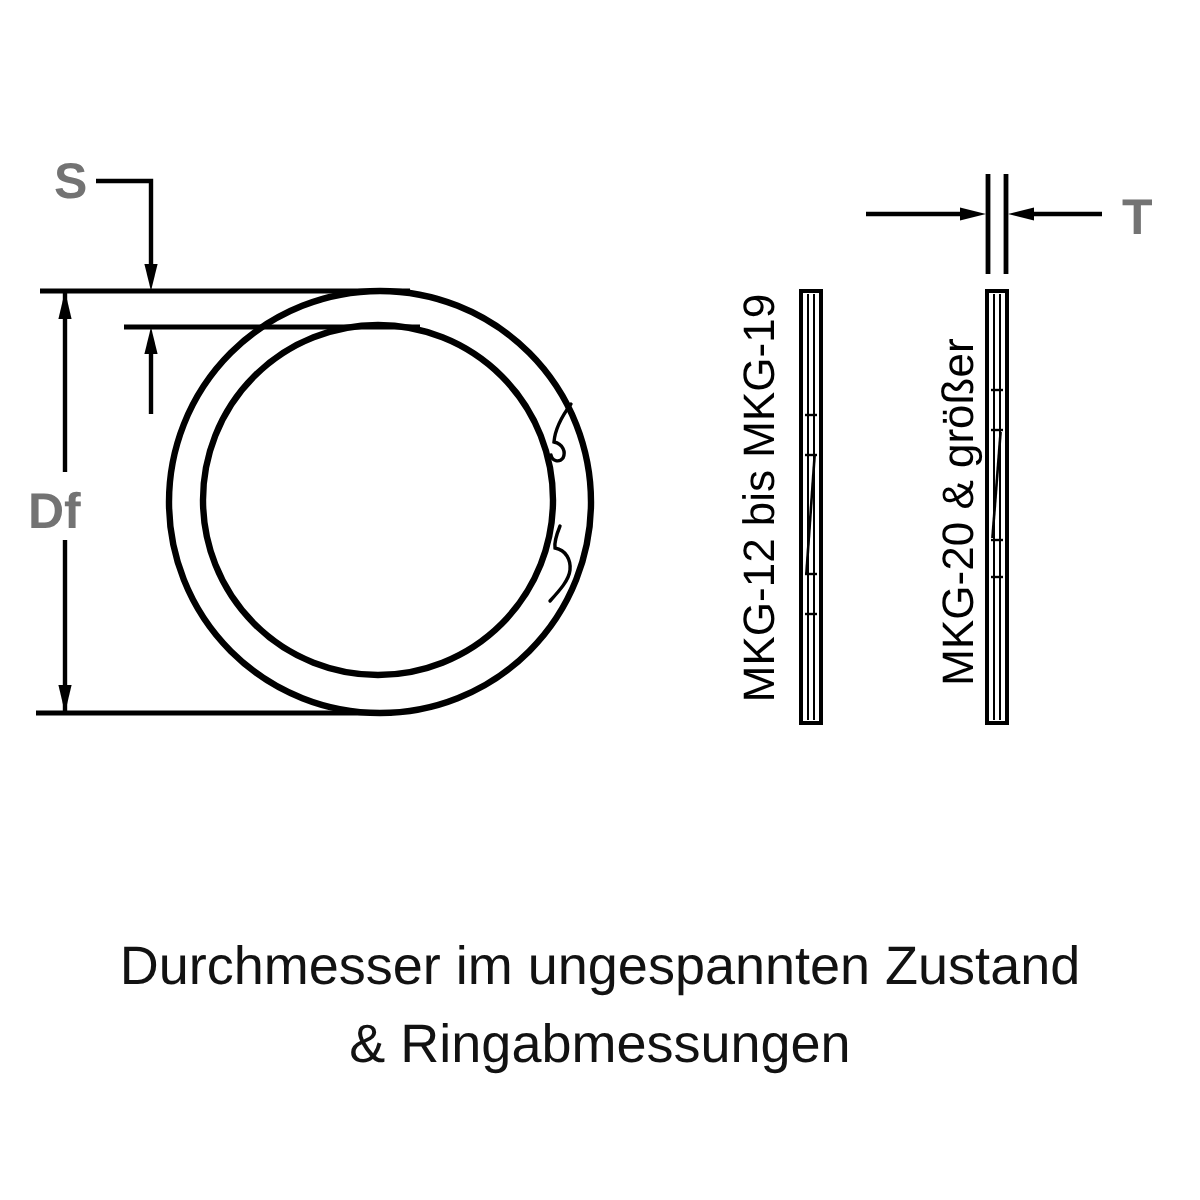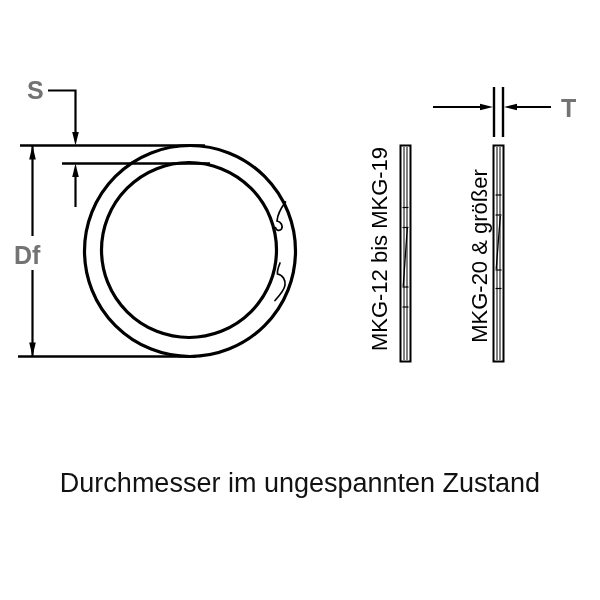--- a/index.html
+++ b/index.html
@@ -106,15 +106,16 @@
         <polygon class="arrowhead" points="493,107 480,103.8 480,110.2"></polygon>
         <line class="ln dim" x1="516" y1="107" x2="551" y2="107"></line>
         <polygon class="arrowhead" points="504,107 517,103.8 517,110.2"></polygon>
         <text class="dim-label" x="561" y="117">T</text>
       </g>
     </g>
   </svg>
 
   <div class="caption">
     <div>Durchmesser im ungespannten Zustand</div>
+    <div>&amp; Ringabmessungen</div>
   </div>
 
 </div>
 
 </body></html>

